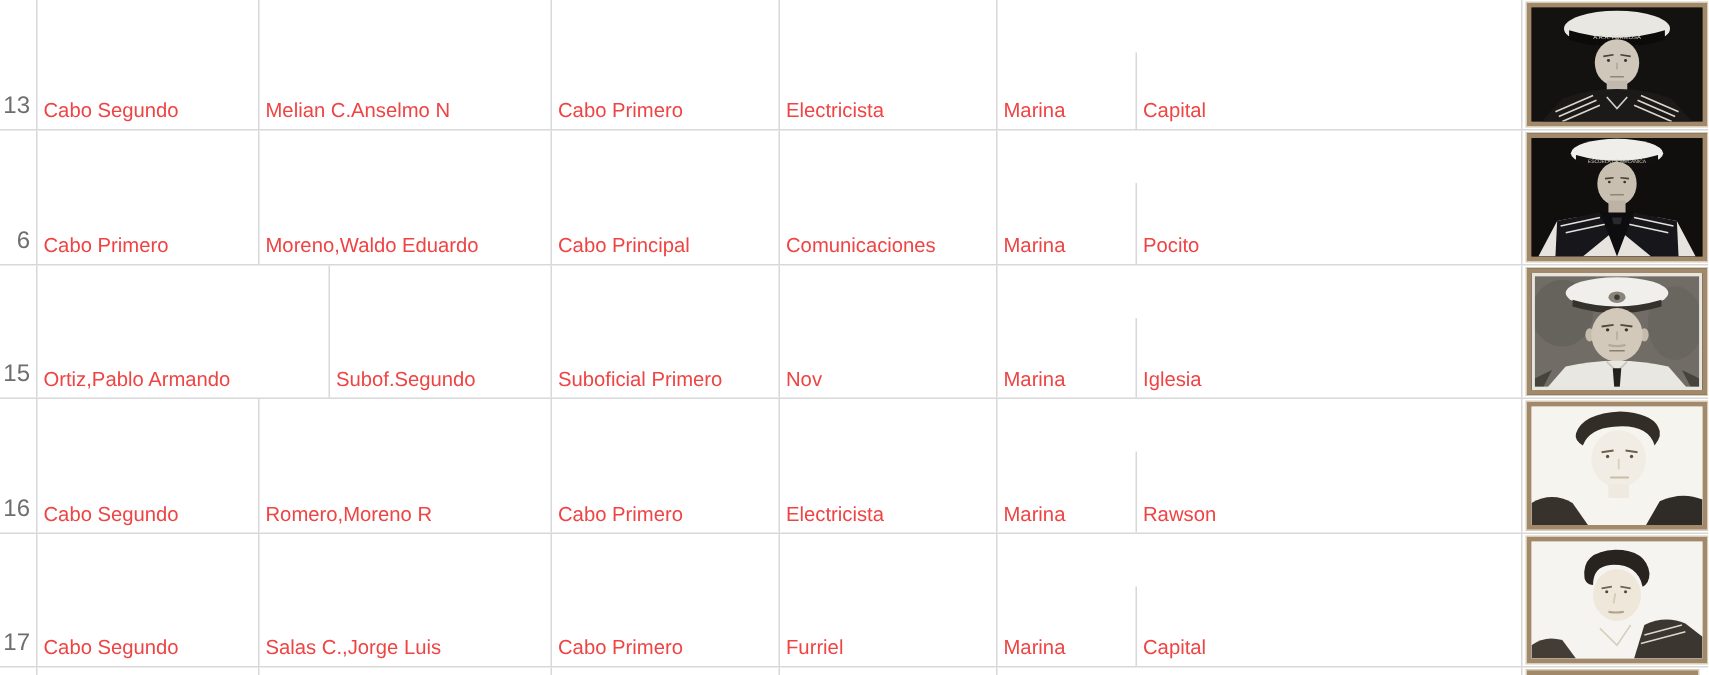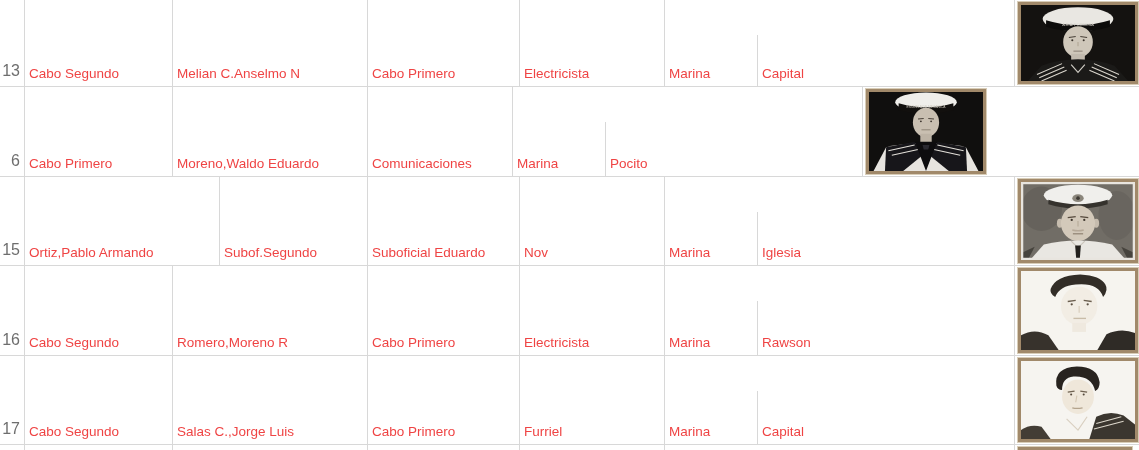--- a/index.html
+++ b/index.html
@@ -75,20 +75,21 @@
           <path d="M44,55 L50,62 L56,55" stroke="#cfccc4" stroke-width="1" fill="none"></path>
         </svg>
       </div>
     </div>
   </div>
 
   <div class="row" style="height:90px">
     <div class="cell col-num">6</div>
     <div class="cell col-rank">Cabo Primero</div>
     <div class="cell col-name">Moreno,Waldo Eduardo</div>
+    <div class="cell col-nrank">Cabo Principal</div>
     <div class="cell col-spec">Comunicaciones</div>
     <div class="cell col-branch">Marina</div>
     <div class="cell col-loc">Pocito</div>
     <div class="cell col-photo">
       <div class="photo-frame">
         <svg viewBox="0 0 100 70" preserveAspectRatio="none">
           <rect width="100" height="70" fill="#100f0e"></rect>
           <ellipse cx="50" cy="9" rx="27" ry="8.5" fill="#efeeea"></ellipse>
           <path d="M26,10 Q50,17 74,10 L74,16 Q50,23 26,16 Z" fill="#12100e"></path>
           <text x="50" y="14.6" font-size="2.9" fill="#cfcabf" text-anchor="middle" font-family="Liberation Sans, sans-serif">ESCUELA DE MECANICA</text>
@@ -107,21 +108,21 @@
           <path d="M47,47 L53,47 L52,51 L48,51 Z" fill="#2a2930"></path>
         </svg>
       </div>
     </div>
   </div>
 
   <div class="row" style="height:89px">
     <div class="cell col-num">15</div>
     <div class="cell col-name">Ortiz,Pablo Armando</div>
     <div class="cell col-rank">Subof.Segundo</div>
-    <div class="cell col-nrank">Suboficial Eduardo</div>
+    <div class="cell col-nrank">Suboficial Primero</div>
     <div class="cell col-spec">Nov</div>
     <div class="cell col-branch">Marina</div>
     <div class="cell col-loc">Iglesia</div>
     <div class="cell col-photo">
       <div class="photo-frame">
         <svg viewBox="0 0 100 70" preserveAspectRatio="none">
           <rect width="100" height="70" fill="#716d66"></rect>
           <ellipse cx="18" cy="24" rx="18" ry="20" fill="#5f5b55" opacity="0.6"></ellipse>
           <ellipse cx="84" cy="30" rx="16" ry="22" fill="#615d57" opacity="0.5"></ellipse>
           <ellipse cx="50" cy="12" rx="30" ry="9.5" fill="#f0efec"></ellipse>

